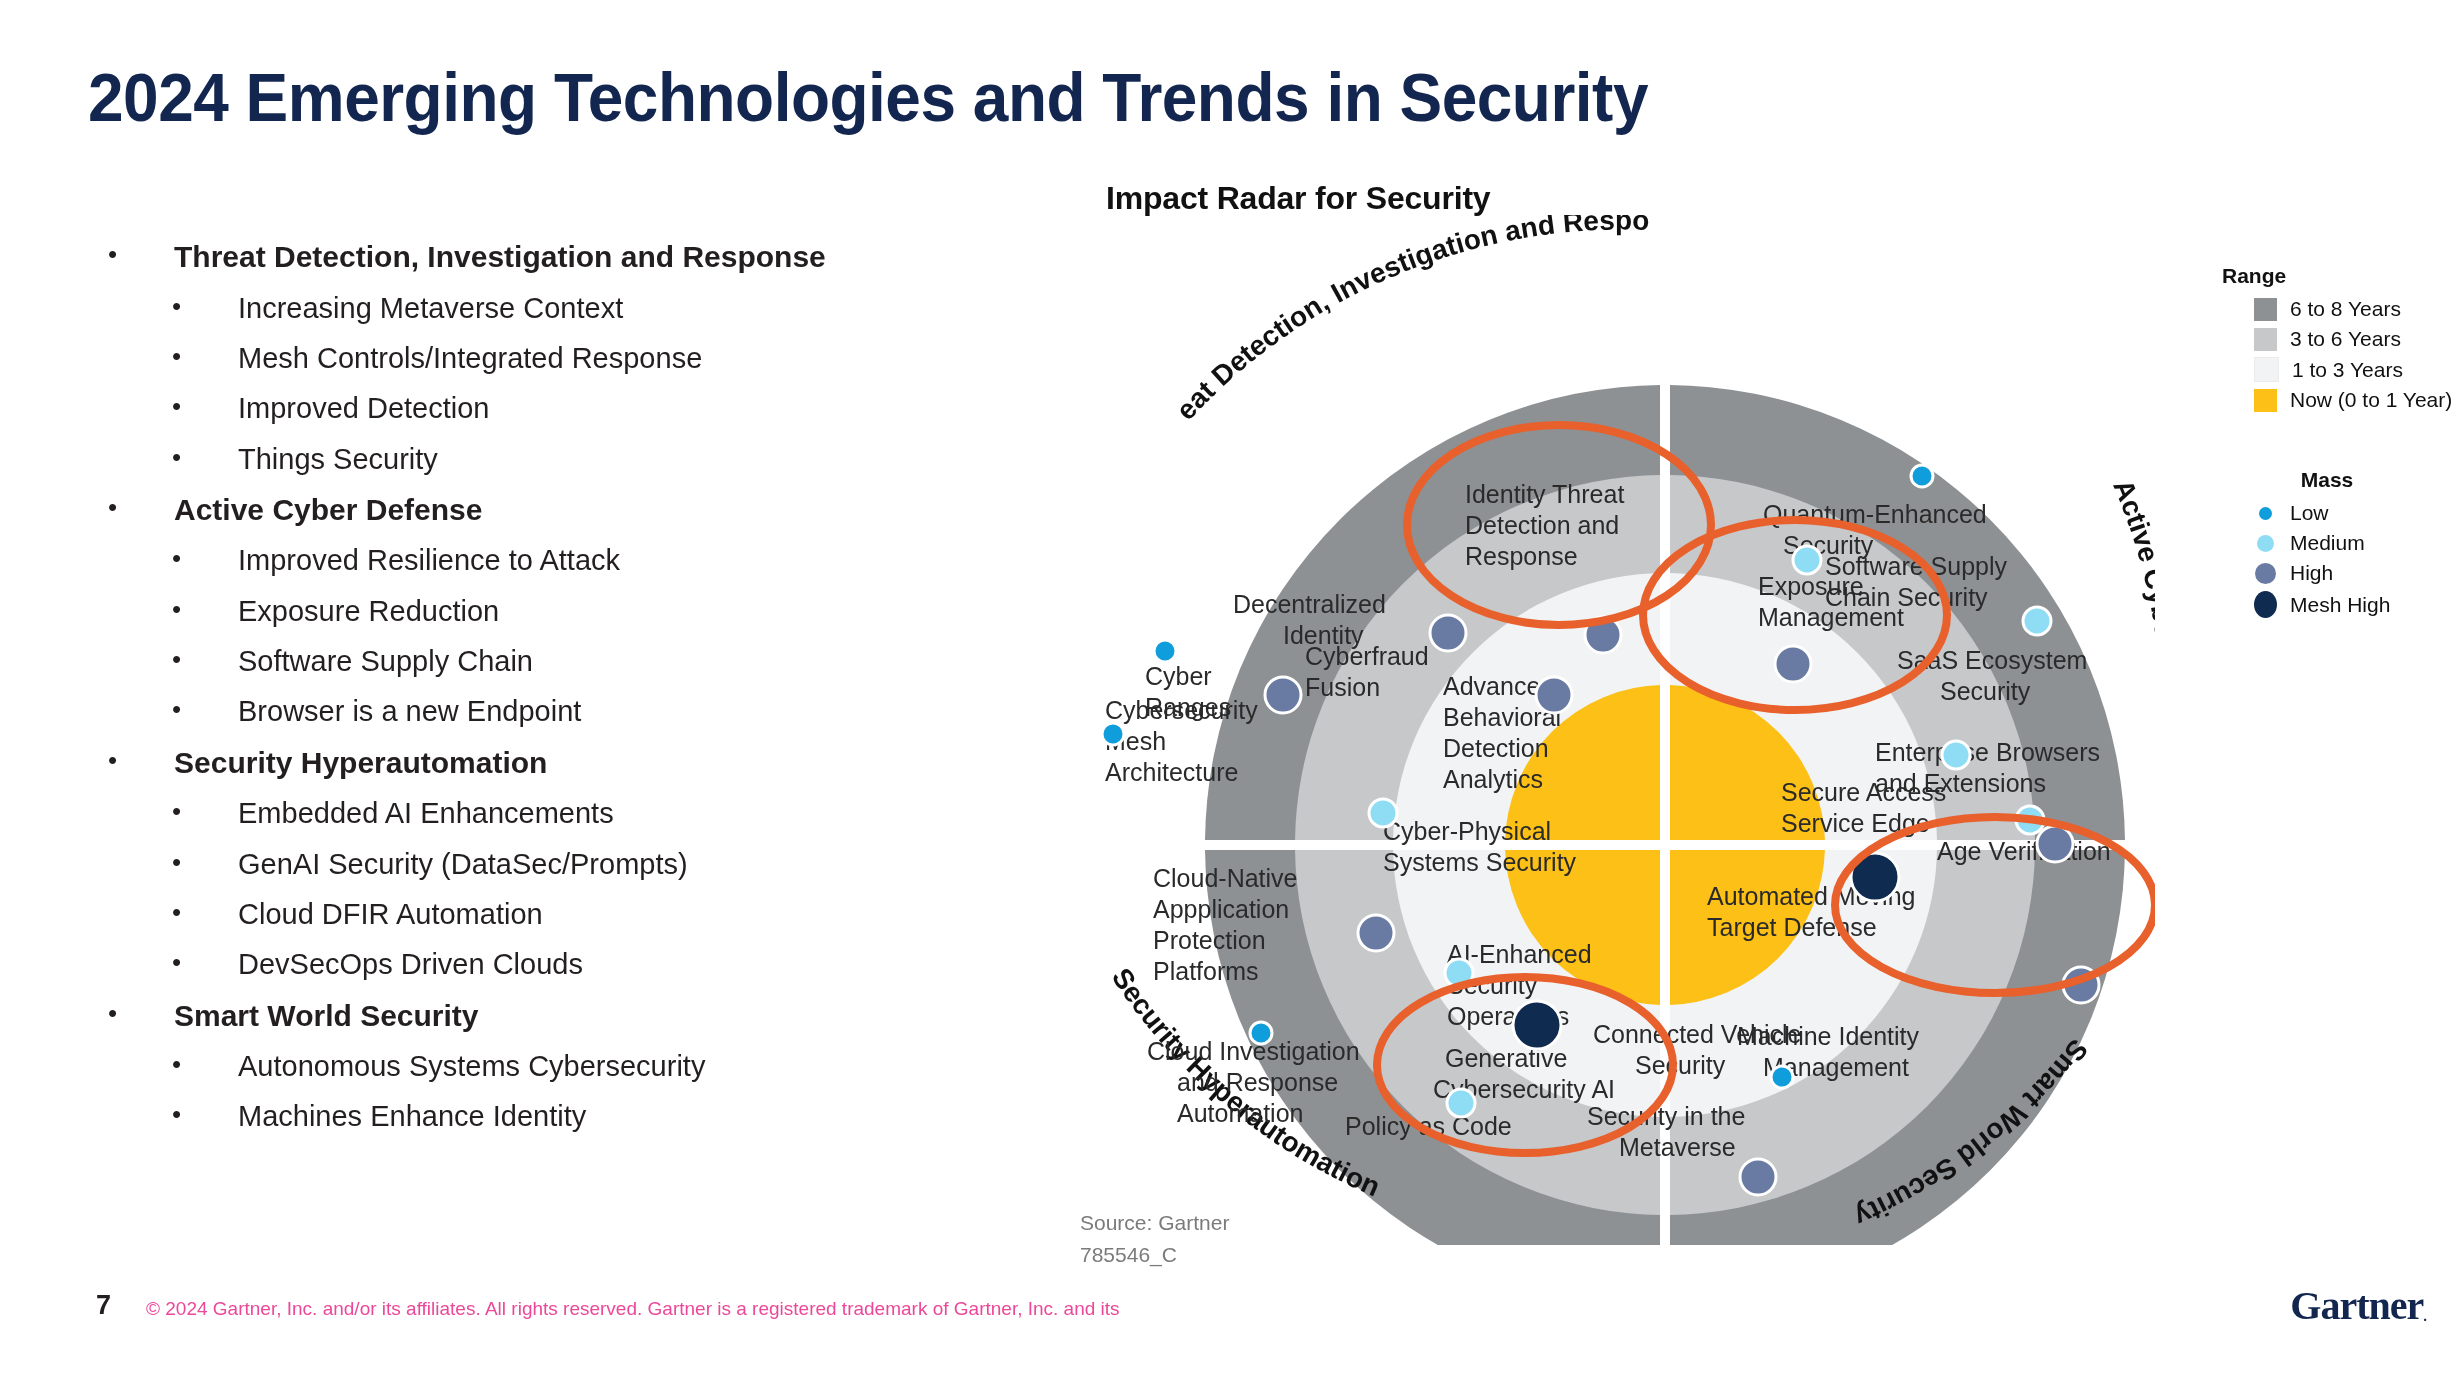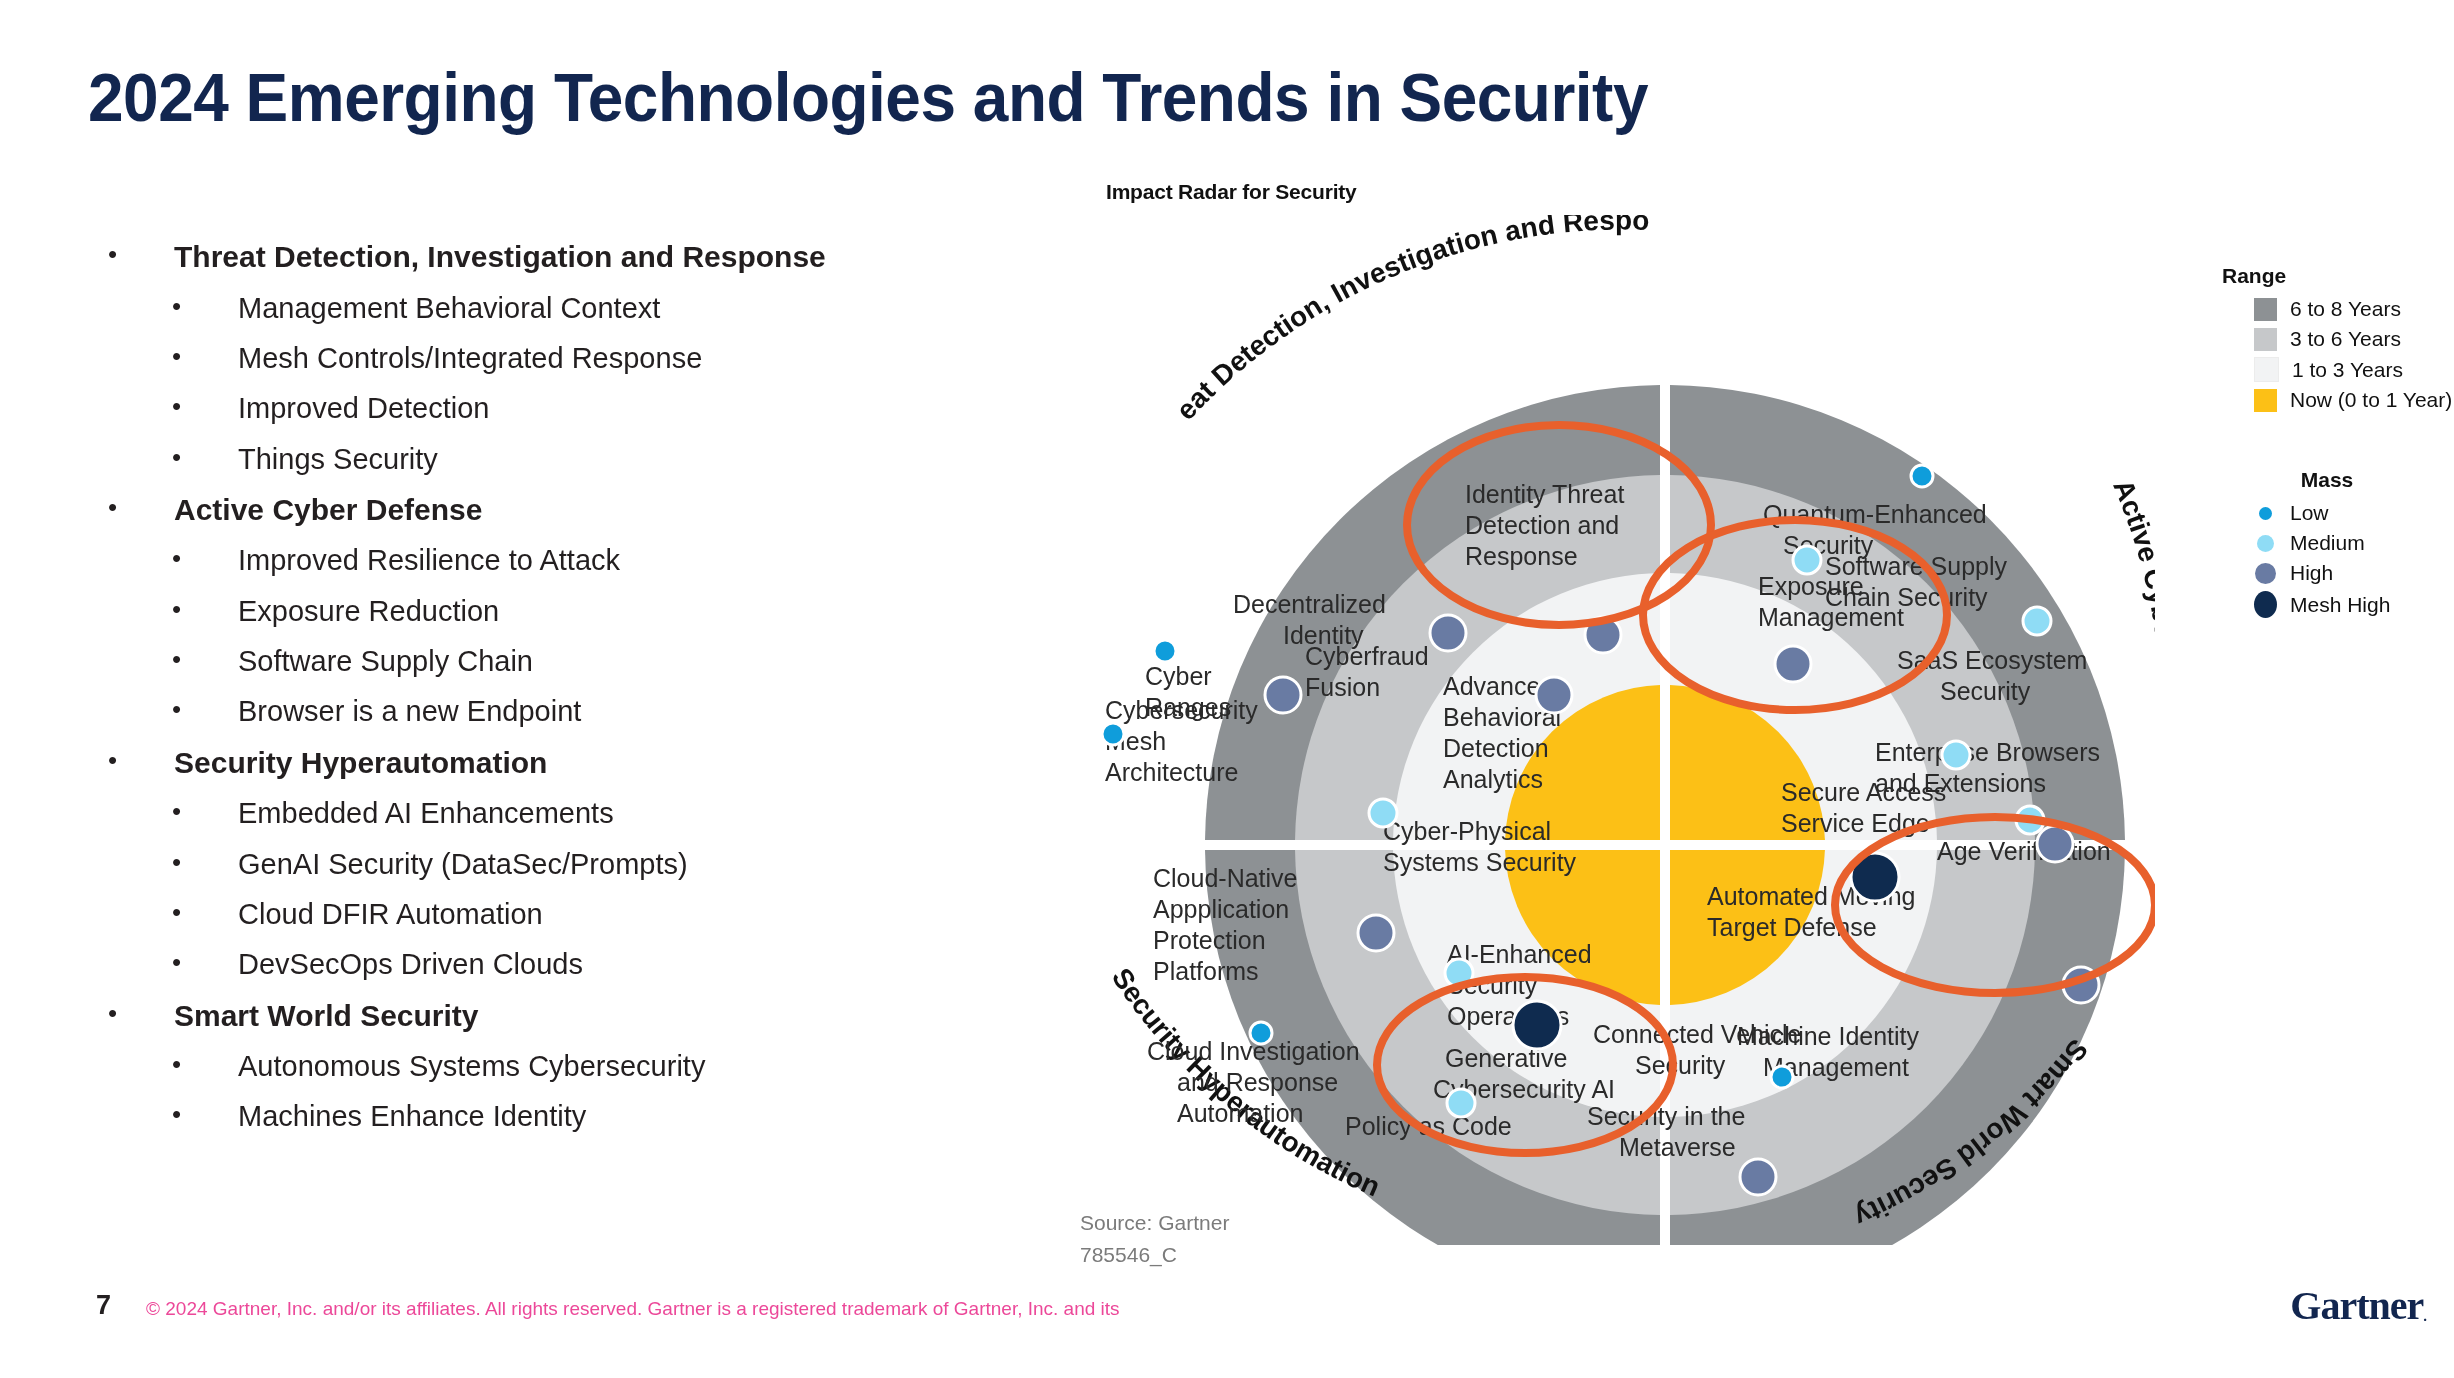--- a/index.html
+++ b/index.html
@@ -28,21 +28,21 @@
   }
   .bl-l1 .bl-dot{width:66px;padding-left:8px;}
   .bl-l2 .bl-dot{width:66px;padding-left:72px;}
   .bl-text{font-size:29px;line-height:1.15;color:#231f20;
     font-family:"Liberation Sans Narrow","Liberation Sans",sans-serif;}
   .bl-l1 .bl-text{font-weight:bold;font-size:30px;}
   .bl-l2 .bl-text{font-weight:normal;}
   
   #radar-figure{position:absolute;left:1100px;top:170px;width:1000px;height:1080px;}
   #radar-title{
-    position:absolute;left:6px;top:10px;font-size:21px;font-weight:bold;color:#111;
+    position:absolute;left:6px;top:10px;font-size:32px;font-weight:bold;color:#111;
     font-family:"Liberation Sans Narrow","Liberation Sans",sans-serif;
     letter-spacing:-0.2px;
   }
   #radar-svg{position:absolute;left:-65px;top:45px;}
   
   #source-block{position:absolute;left:1080px;top:1195px;font-size:21px;color:#7b7b7b;line-height:1.5;
     font-family:"Liberation Sans Narrow","Liberation Sans",sans-serif;margin-top:12px;}
   
   #legend{position:absolute;left:2222px;top:252px;width:210px;margin-top:12px;}
   .lg-head{font-size:21px;font-weight:bold;color:#111;margin-bottom:9px;
@@ -72,21 +72,21 @@
 
 <div id="slide-title">2024 Emerging Technologies and Trends in Security</div>
 
 <div id="bullet-list">
     <div class="bl-row bl-l1">
       <span class="bl-dot">•</span>
       <span class="bl-text">Threat Detection, Investigation and Response</span>
     </div>
     <div class="bl-row bl-l2">
       <span class="bl-dot">•</span>
-      <span class="bl-text">Management Behavioral Context</span>
+      <span class="bl-text">Increasing Metaverse Context</span>
     </div>
     <div class="bl-row bl-l2">
       <span class="bl-dot">•</span>
       <span class="bl-text">Mesh Controls/Integrated Response</span>
     </div>
     <div class="bl-row bl-l2">
       <span class="bl-dot">•</span>
       <span class="bl-text">Improved Detection</span>
     </div>
     <div class="bl-row bl-l2">

